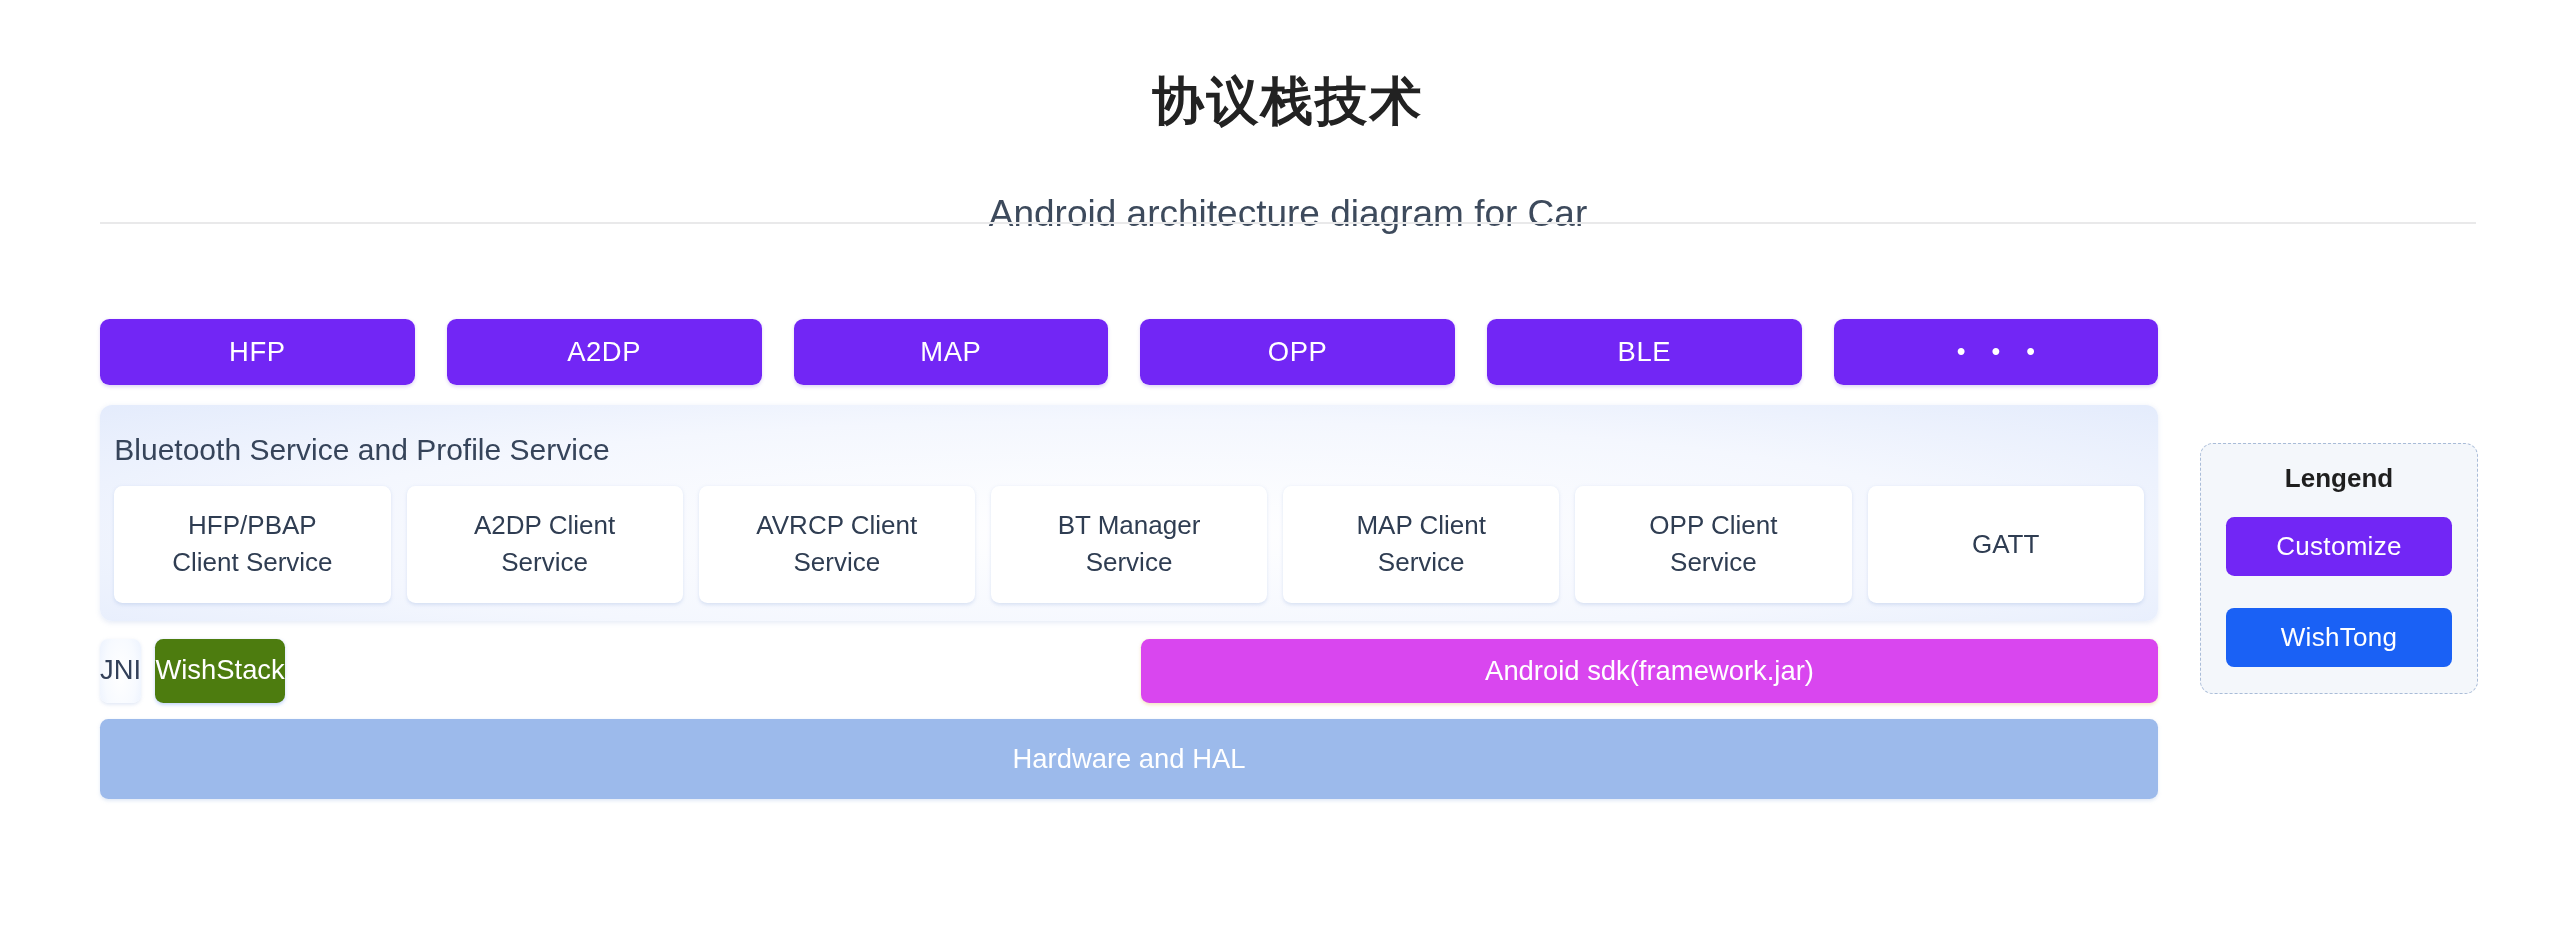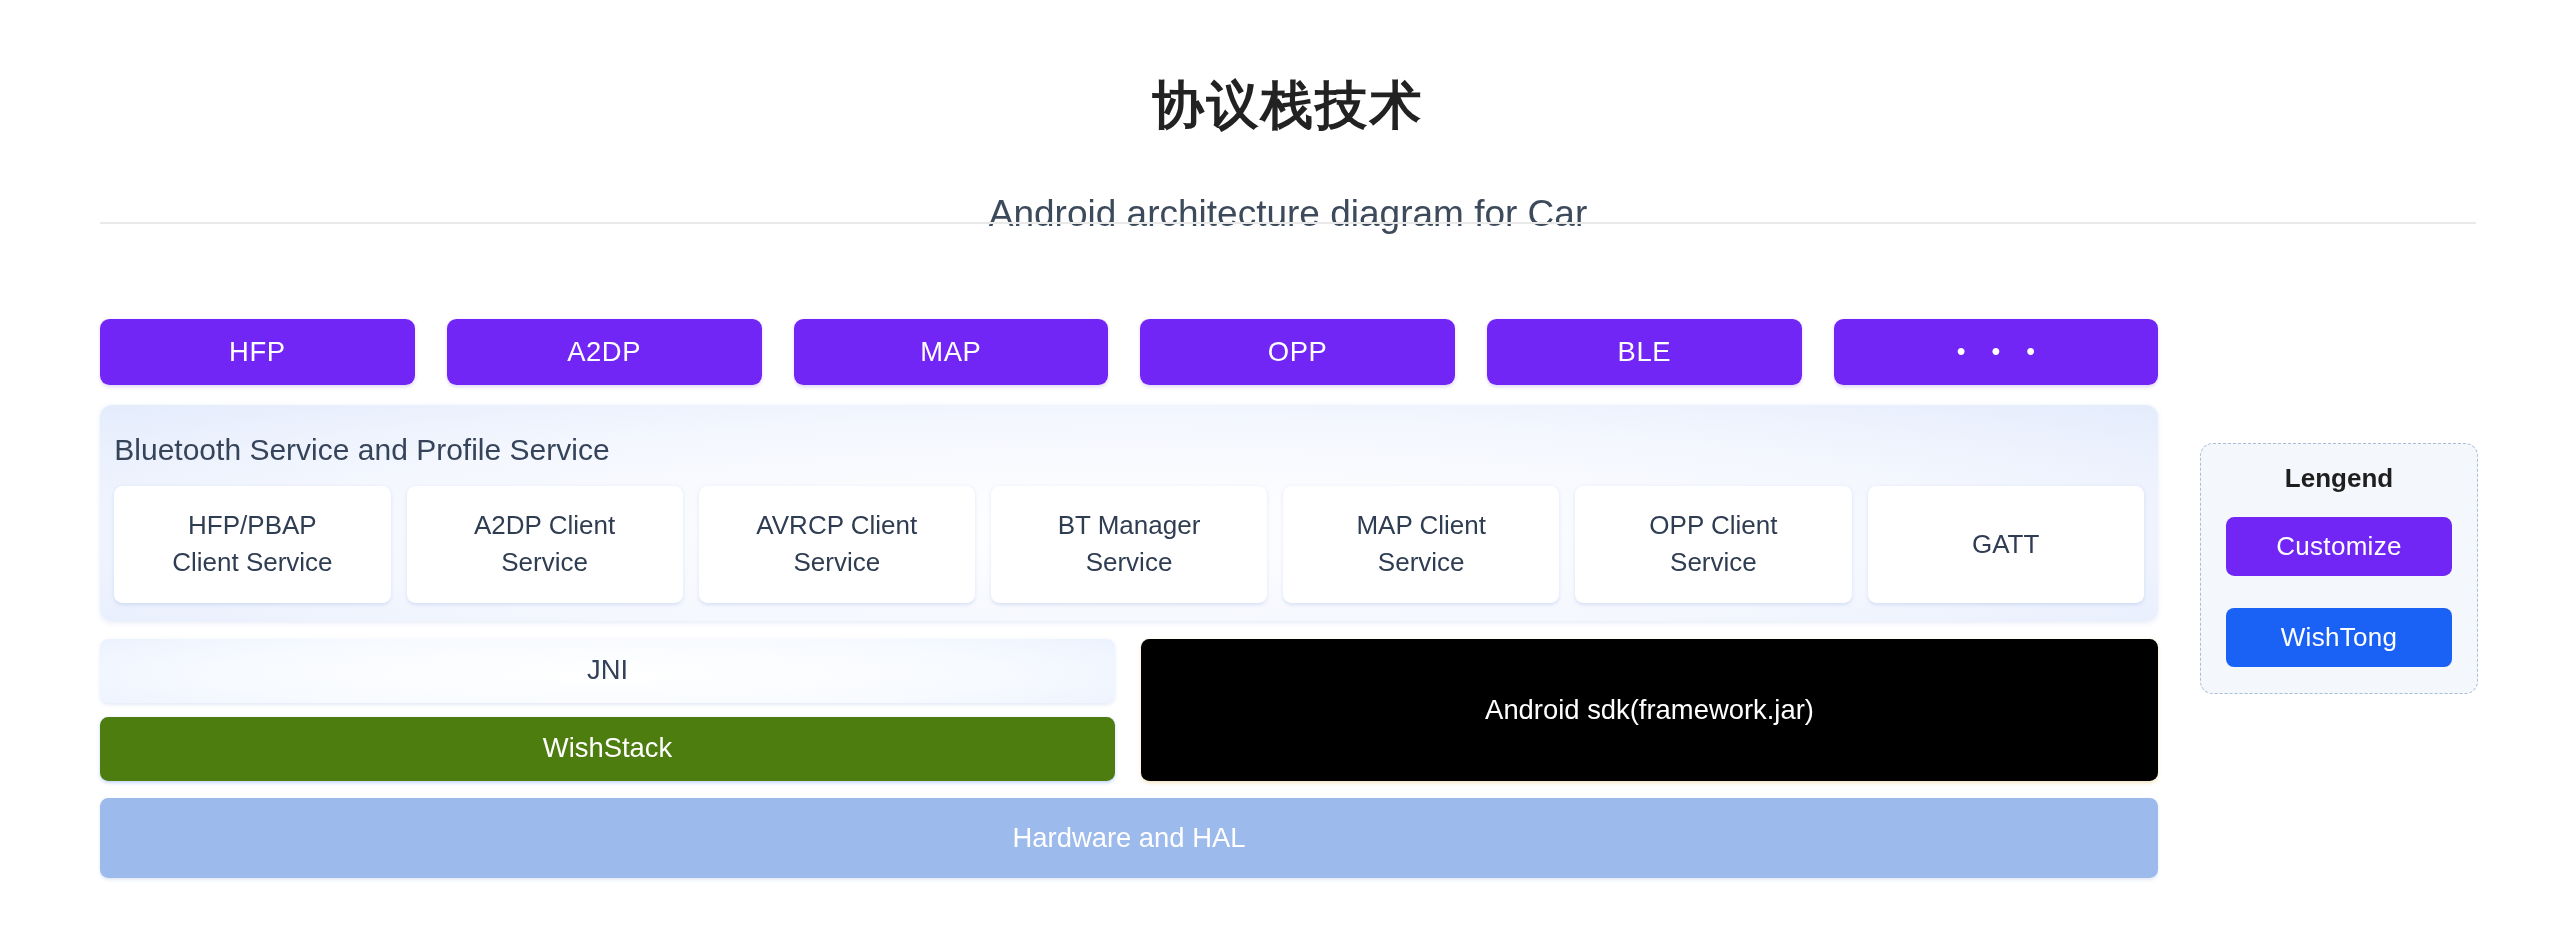--- a/index.html
+++ b/index.html
@@ -24,20 +24,21 @@
 
   
   .page-title {
     text-align: center;
     font-size: 52px;
     font-weight: 700;
     color: #222222;
     letter-spacing: 2.4px;
     padding-top: 42px;
     line-height: 1.1;
+    font-family: Liberation Mono, monospace;
   }
   .title-divider {
     position: absolute;
     left: 100px;
     right: 100px;
     top: 187px;
     height: 1.8px;
     background: #e9e9ea;
   }
 
@@ -121,21 +122,21 @@
   
   .mid-row {
     display: flex;
     gap: 26px;
     margin-top: 18px;
     align-items: stretch;
   }
   .mid-left {
     flex: 0 0 1015px;
     display: flex;
-    flex-direction: column;
+    flex-direction: row;
     gap: 14.3px;
   }
   .block {
     border-radius: 8.3px;
     display: flex;
     align-items: center;
     justify-content: center;
     font-size: 27.4px;
     line-height: 1.2;
     text-align: center;
@@ -148,21 +149,21 @@
     box-shadow: 0 1.2px 3.6px rgba(130, 160, 215, 0.22);
   }
   .wishstack-block {
     height: 64px;
     background: #4d7c0f;
     color: #ffffff;
     box-shadow: 0 1.2px 3.6px rgba(26, 97, 245, 0.25);
   }
   .sdk-block {
     flex: 1 1 0;
-    background: #000000;
+    background: #d946ef;
     color: #ffffff;
     border-radius: 8.3px;
     display: flex;
     align-items: center;
     justify-content: center;
     font-size: 27.4px;
     box-shadow: 0 1.2px 3.6px rgba(210, 150, 20, 0.25);
   }
 
   

